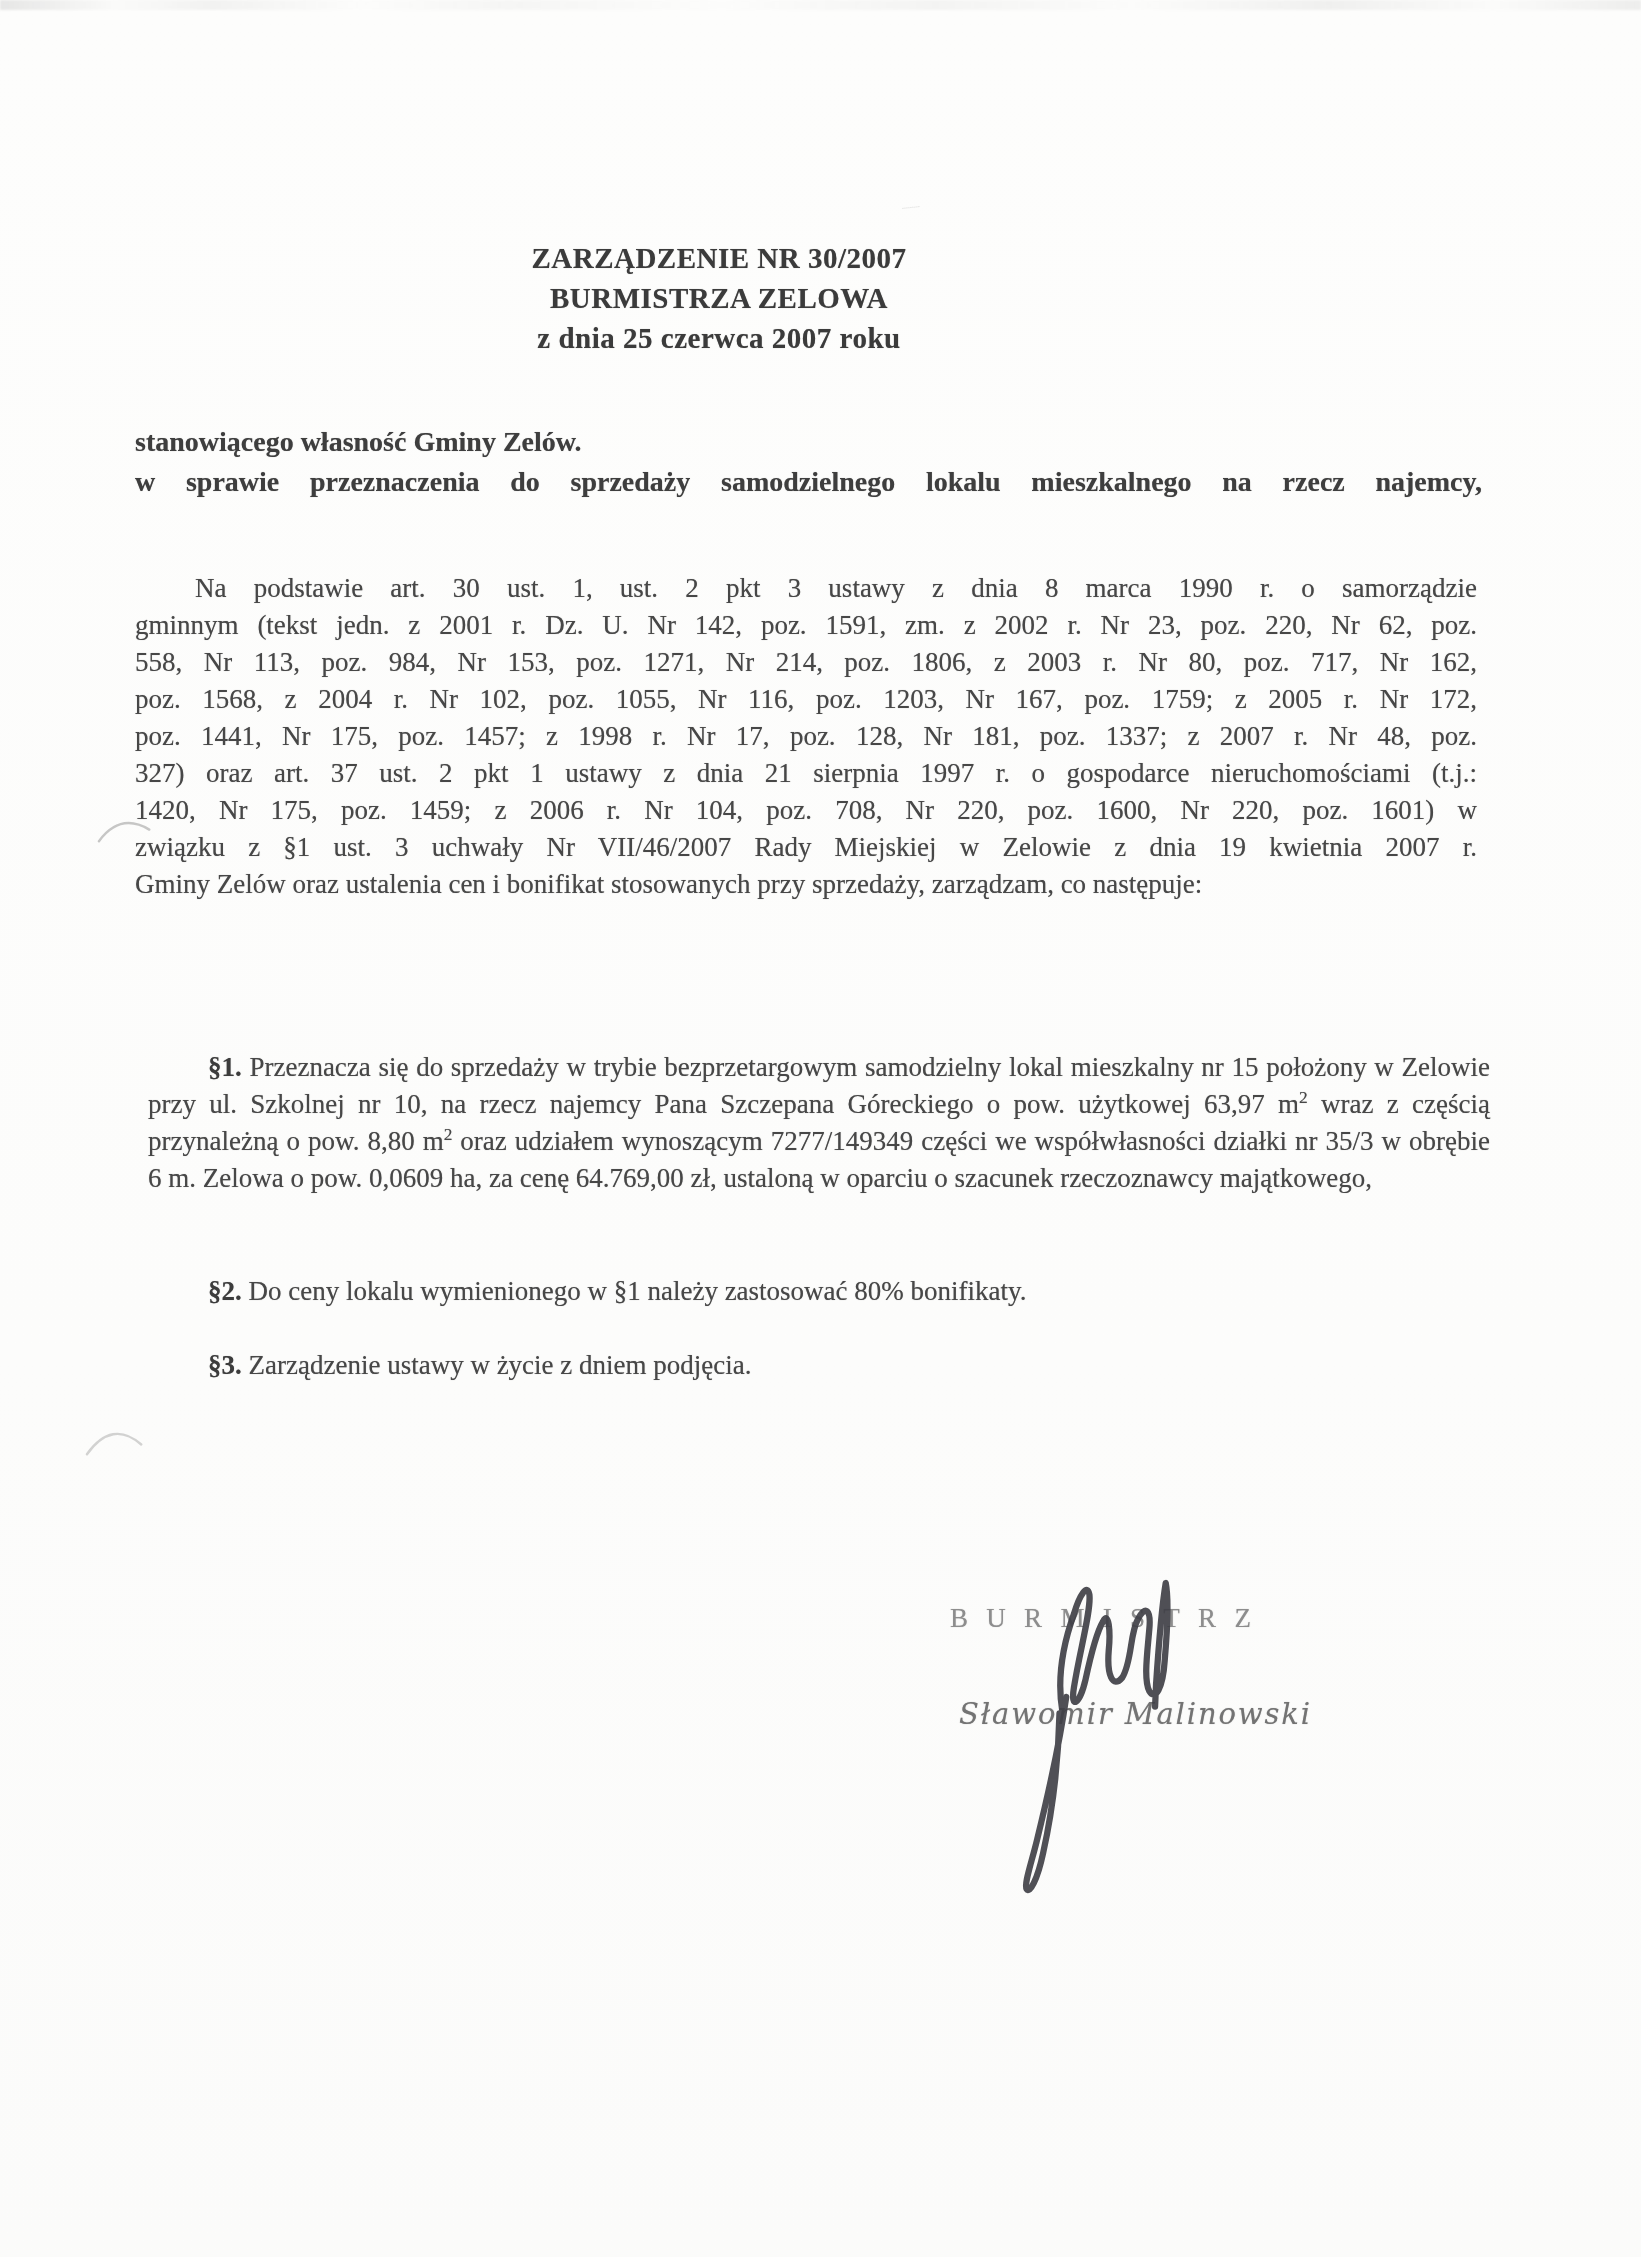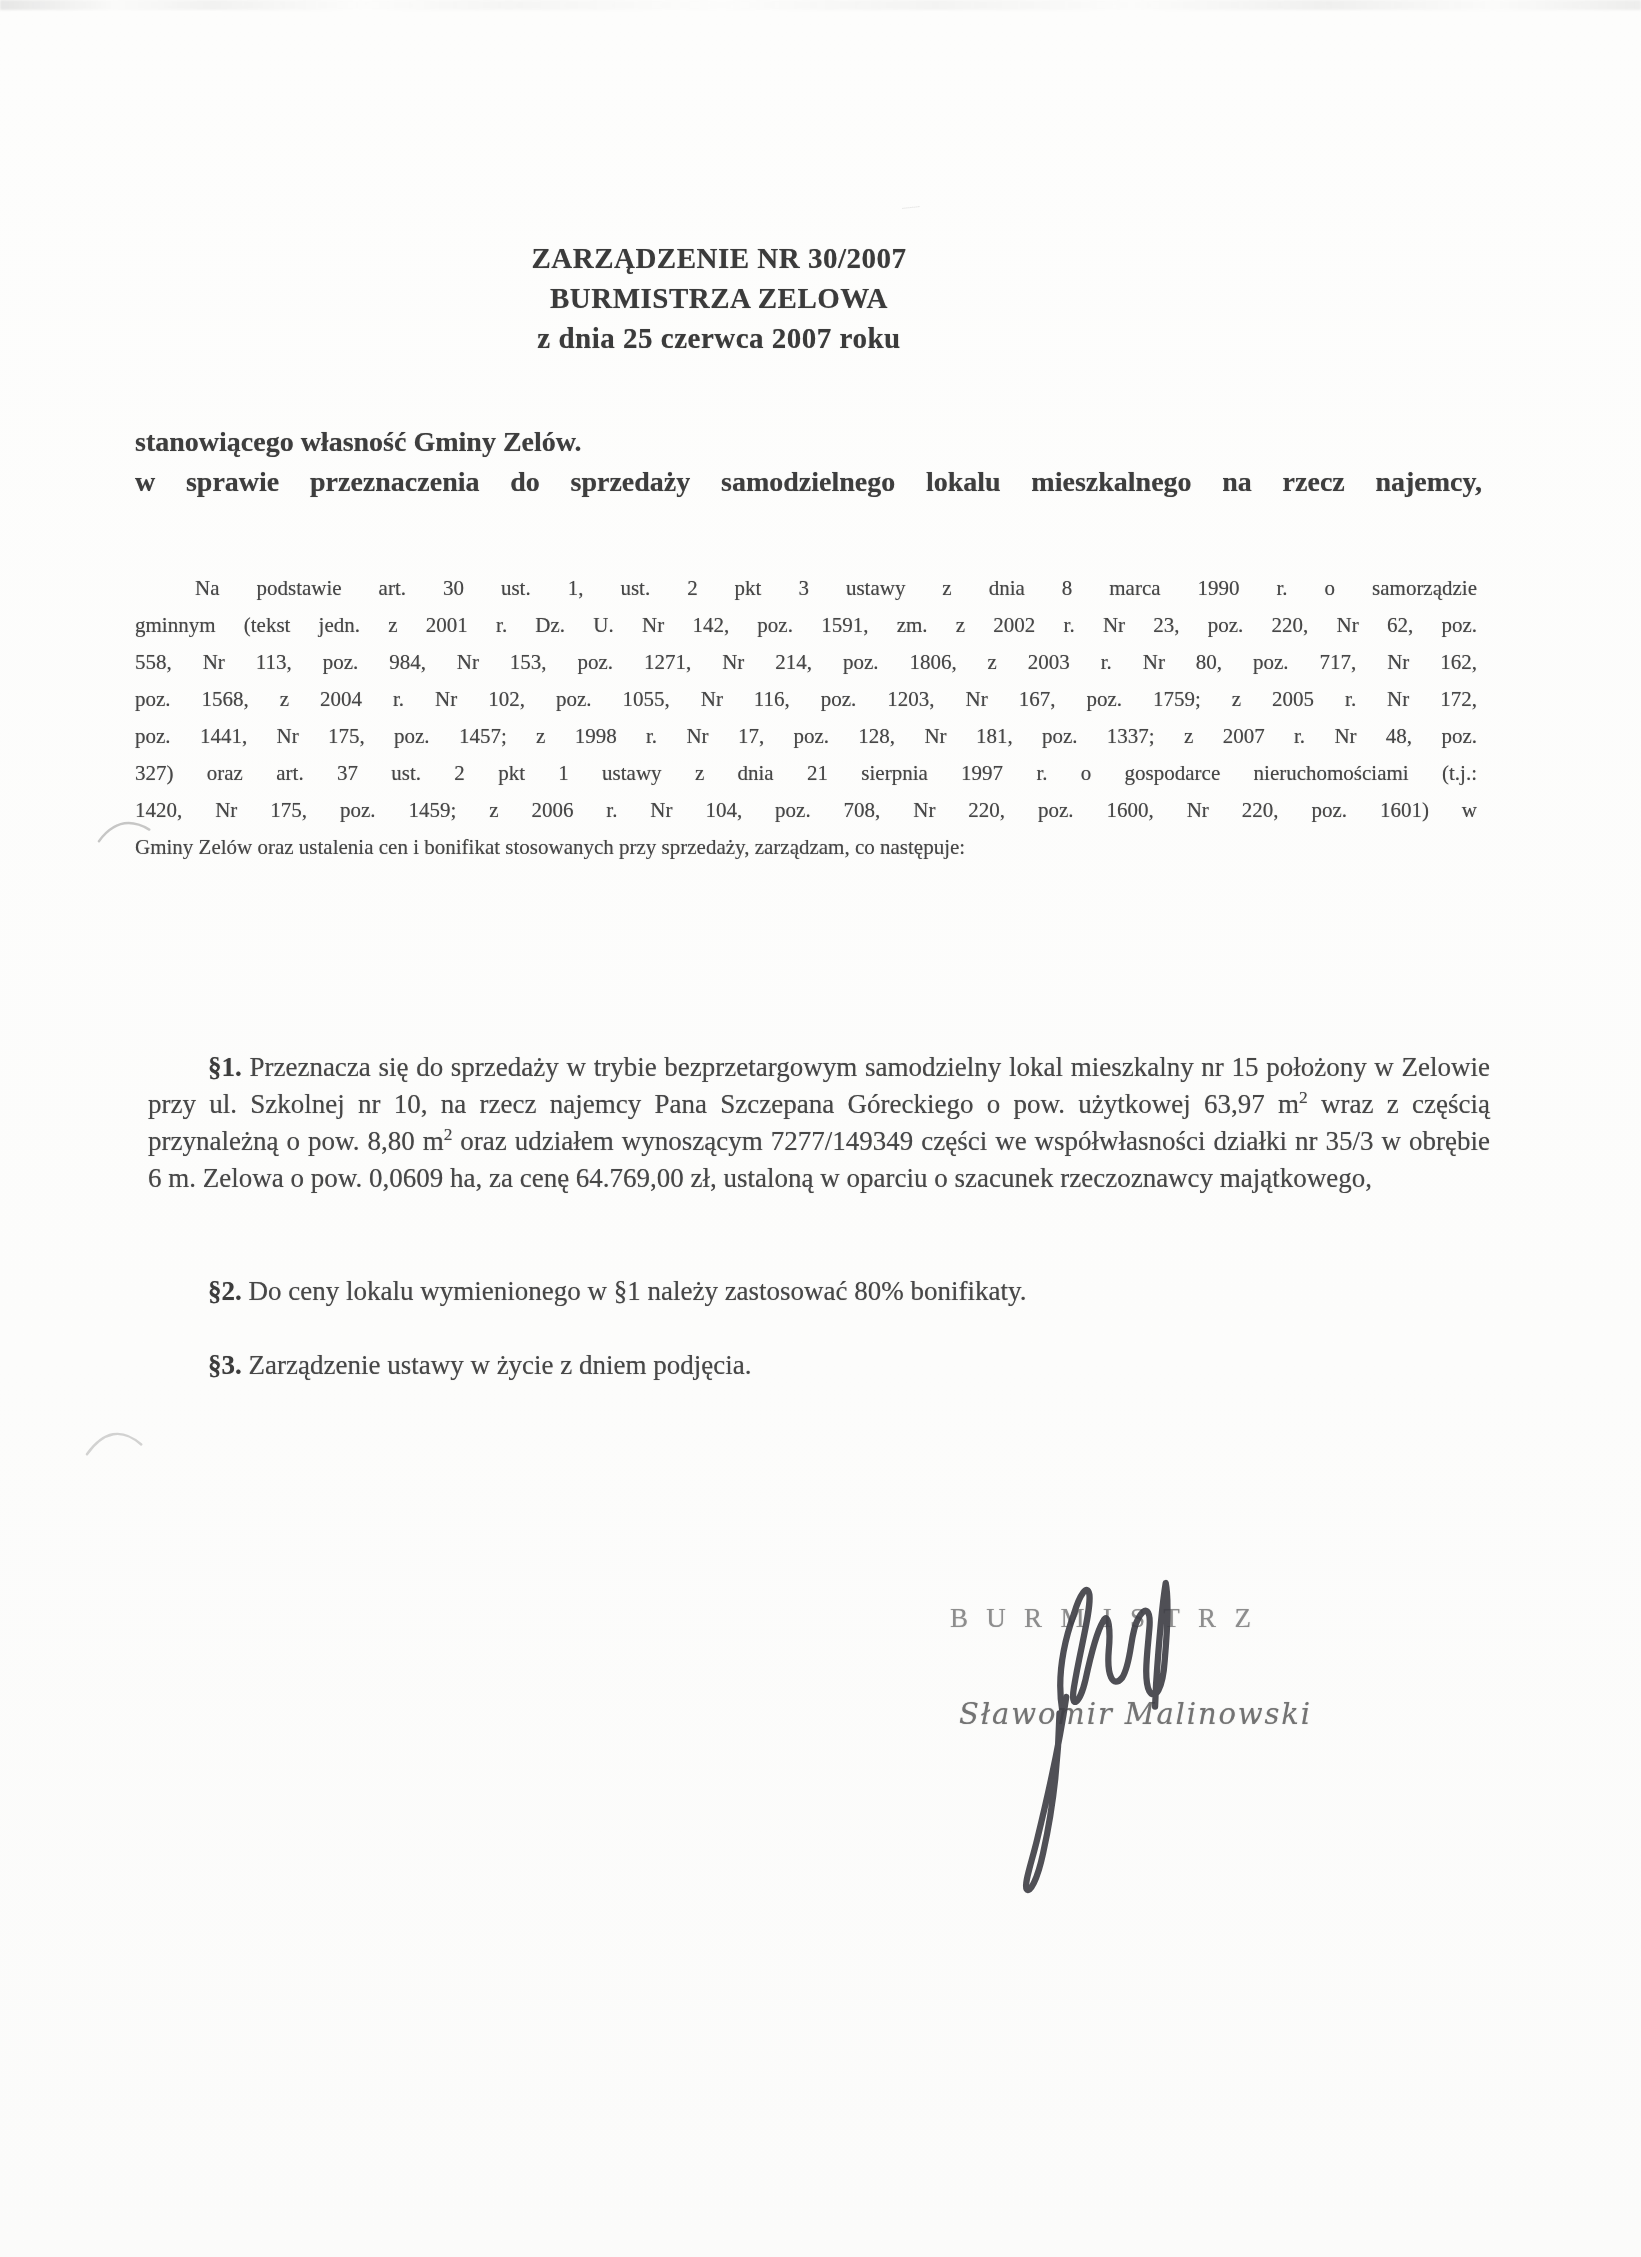--- a/index.html
+++ b/index.html
@@ -35,21 +35,21 @@
     font-weight: bold; font-size: 29px; line-height: 40px;
     color: #3b3b3b; letter-spacing: 0.5px;
   }
   .subject-block {
     position: absolute; top: 422px; left: 135px; width: 1347px;
     font-weight: bold; font-size: 28px; line-height: 40px;
     color: #3e3e3e;
   }
   .legal-block {
     position: absolute; top: 570px; left: 135px; width: 1342px;
-    font-size: 21px; line-height: 37px;
+    font-size: 27px; line-height: 37px;
   }
   .jline { text-align: justify; text-align-last: justify; }
   .jline-bold { text-align: justify; text-align-last: justify; }
   .first-indent { padding-left: 60px; }
   .last-left { text-align-last: left; }
   .par {
     position: absolute; left: 148px; width: 1342px;
     font-size: 27px; line-height: 37px; margin: 0;
     text-align: justify;
   }
@@ -100,20 +100,21 @@
     </div>
 
   <div class="legal-block scan-text">
       <div class="jline first-indent">Na podstawie art. 30 ust. 1, ust. 2 pkt 3 ustawy z dnia 8 marca 1990 r. o samorządzie</div>
       <div class="jline">gminnym (tekst jedn. z 2001 r. Dz. U. Nr 142, poz. 1591, zm. z 2002 r. Nr 23, poz. 220, Nr 62, poz.</div>
       <div class="jline">558, Nr 113, poz. 984, Nr 153, poz. 1271, Nr 214, poz. 1806, z 2003 r. Nr 80, poz. 717, Nr 162,</div>
       <div class="jline">poz. 1568, z 2004 r. Nr 102, poz. 1055, Nr 116, poz. 1203, Nr 167, poz. 1759; z 2005 r. Nr 172,</div>
       <div class="jline">poz. 1441, Nr 175, poz. 1457; z 1998 r. Nr 17, poz. 128, Nr 181, poz. 1337; z 2007 r. Nr 48, poz.</div>
       <div class="jline">327) oraz art. 37 ust. 2 pkt 1 ustawy z dnia 21 sierpnia 1997 r. o gospodarce nieruchomościami (t.j.:</div>
       <div class="jline">1420, Nr 175, poz. 1459; z 2006 r. Nr 104, poz. 708, Nr 220, poz. 1600, Nr 220, poz. 1601) w</div>
+      <div class="jline">związku z §1 ust. 3 uchwały Nr VII/46/2007 Rady Miejskiej w Zelowie z dnia 19 kwietnia 2007 r.</div>
       <div class="jline last-left">Gminy Zelów oraz ustalenia cen i bonifikat stosowanych przy sprzedaży, zarządzam, co następuje:</div>
     </div>
 
   <p class="par indent scan-text s1"><b>§1.</b><span> Przeznacza się do sprzedaży w trybie bezprzetargowym samodzielny lokal mieszkalny nr 15 położony w Zelowie przy ul. Szkolnej nr 10, na rzecz najemcy Pana Szczepana Góreckiego o pow. użytkowej 63,97 m</span><sup class="sq">2</sup><span> wraz z częścią przynależną o pow. 8,80 m</span><sup class="sq">2</sup><span> oraz udziałem wynoszącym 7277/149349 części we współwłasności działki nr 35/3 w obrębie 6 m. Zelowa o pow. 0,0609 ha, za cenę 64.769,00 zł, ustaloną w oparciu o szacunek rzeczoznawcy majątkowego,</span></p>
 
   <p class="par indent scan-text s2"><b>§2.</b><span> Do ceny lokalu wymienionego w §1 należy zastosować 80% bonifikaty.</span></p>
 
   <p class="par indent scan-text s3"><b>§3.</b><span> Zarządzenie ustawy w życie z dniem podjęcia.</span></p>
 
   <div class="burmistrz">BURMISTRZ</div>

